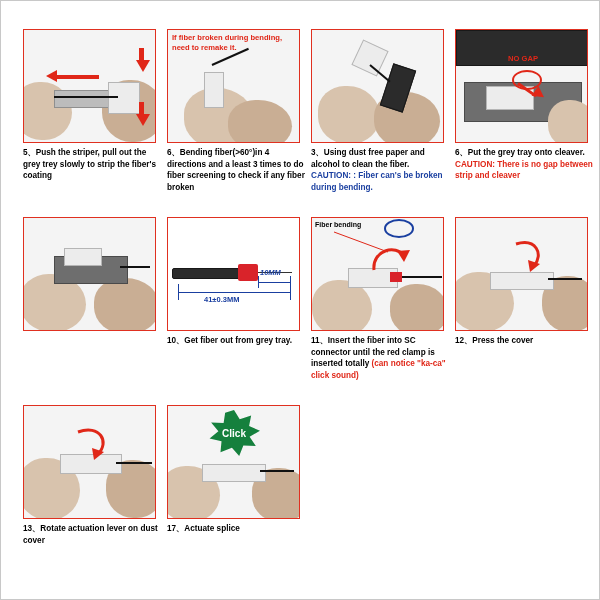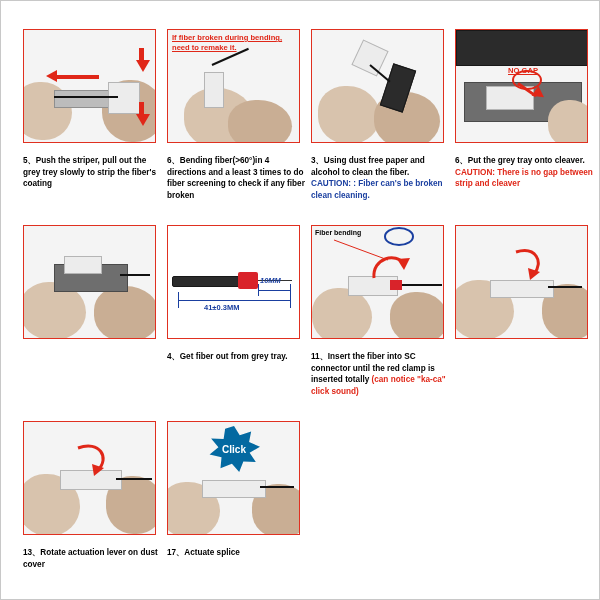--- a/index.html
+++ b/index.html
@@ -45,21 +45,21 @@
     box-sizing: border-box;
     background: #fbfbfb;
     position: relative;
     overflow: hidden;
   }
   .caption {
     font-size: 8.2px;
     line-height: 11.5px;
     color: #000000;
     font-weight: bold;
-    margin-top: 12px;
+    margin-top: 4px;
     width: 140px;
   }
   .caption .red {
     color: #e02718;
   }
   .caption .blue {
     color: #1a3fa0;
   }
   
   .photo {
@@ -107,21 +107,20 @@
     border-right: 7px solid transparent;
     border-top: 12px solid #e02718;
   }
   .bar-red { position: absolute; background: #e02718; }
   .note-red {
     position: absolute;
     color: #e02718;
     font-size: 7.6px;
     font-weight: bold;
     line-height: 9.5px;
-    text-decoration: underline;
   }
   .note-blue {
     position: absolute;
     color: #1a3fa0;
     font-size: 7.5px;
     font-weight: bold;
   }
   .note-black {
     position: absolute;
     color: #000;
@@ -143,21 +142,21 @@
     height: 1px;
     background: #1a3fa0;
   }
   .dim-tick {
     position: absolute;
     width: 1px;
     background: #1a3fa0;
   }
   .starburst {
     position: absolute;
-    background: #0369a1;
+    background: #15803d;
     color: #ffffff;
     font-weight: bold;
     font-size: 10px;
     display: flex;
     align-items: center;
     justify-content: center;
     clip-path: polygon(50% 0%, 61% 20%, 83% 12%, 79% 35%, 100% 45%,
                        80% 58%, 92% 78%, 68% 77%, 60% 100%, 46% 82%,
                        24% 92%, 26% 68%, 3% 62%, 20% 46%, 6% 27%,
                        30% 28%, 33% 6%);
@@ -213,33 +212,33 @@
             <div class="hand" style="left:6px;top:56px;width:62px;height:58px;"></div>
             <div class="hand dark" style="left:62px;top:62px;width:66px;height:56px;"></div>
             <div class="tool white" style="left:44px;top:14px;width:26px;height:26px;transform:rotate(25deg);"></div>
             <div class="tool black" style="left:74px;top:36px;width:22px;height:42px;transform:rotate(18deg);"></div>
             <div class="fiber" style="left:58px;top:34px;width:26px;transform:rotate(40deg);transform-origin:left center;"></div>
           </div>
         </div>
         <div class="caption">
           <span>3、Using dust free paper and alcohol to clean the fiber.</span>
           <br>
-          <span class="blue">CAUTION: : Fiber can's  be broken clean cleaning.</span>
+          <span class="blue">CAUTION: : Fiber can's  be broken during bending.</span>
         </div>
       </div>
 
       <div class="cell">
         <div class="panel">
           <div class="photo">
             <div class="tool black" style="left:0px;top:0px;width:133px;height:34px;"></div>
             <div class="tool dark" style="left:8px;top:52px;width:116px;height:38px;"></div>
             <div class="tool white" style="left:30px;top:56px;width:46px;height:22px;"></div>
             <div class="hand" style="left:92px;top:70px;width:48px;height:48px;"></div>
             <div class="circle-red" style="left:56px;top:40px;width:26px;height:16px;"></div>
-            <div class="note-red" style="left:52px;top:36px;">NO GAP</div>
+            <div class="note-red" style="left:52px;top:24px;">NO GAP</div>
             <div class="arrow-red ar-right" style="left:78px;top:58px;transform:rotate(35deg);"></div>
             <div class="bar-red" style="left:62px;top:52px;width:22px;height:3px;transform:rotate(35deg);transform-origin:left center;"></div>
           </div>
         </div>
         <div class="caption">
           <span>6、Put the grey  tray onto cleaver.</span>
           <br>
           <span class="red">CAUTION: There is no gap between strip and cleaver</span>
         </div>
       </div>
@@ -269,21 +268,21 @@
             <div class="dim-tick" style="left:10px;top:66px;height:16px;"></div>
             <div class="dim-tick" style="left:122px;top:66px;height:16px;"></div>
             <div class="note-blue" style="left:36px;top:77px;">41±0.3MM</div>
             <div class="dim-line" style="left:90px;top:64px;width:32px;"></div>
             <div class="dim-tick" style="left:90px;top:58px;height:12px;"></div>
             <div class="dim-tick" style="left:122px;top:58px;height:12px;"></div>
             <div class="note-blue" style="left:92px;top:50px;font-style:italic;">10MM</div>
           </div>
         </div>
         <div class="caption">
-          <span>4、Get fiber out from grey tray.</span>
+          <span>10、Get fiber out from grey tray.</span>
           <br>
         </div>
       </div>
 
       <div class="cell">
         <div class="panel">
           <div class="photo">
             <div class="note-black" style="left:3px;top:3px;">Fiber bending</div>
             <div class="circle-blue" style="left:72px;top:1px;width:26px;height:15px;"></div>
             <div class="hand" style="left:0px;top:62px;width:60px;height:56px;"></div>
@@ -312,20 +311,23 @@
             <div class="hand" style="left:-6px;top:54px;width:64px;height:60px;"></div>
             <div class="hand dark" style="left:86px;top:58px;width:56px;height:56px;"></div>
             <div class="tool white" style="left:34px;top:54px;width:62px;height:16px;"></div>
             <div class="fiber" style="left:92px;top:60px;width:34px;"></div>
             <svg style="position:absolute;left:54px;top:18px;" width="40" height="40">
               <path d="M6 8 C 26 2, 34 18, 24 30" stroke="#e02718" stroke-width="3" fill="none"></path>
               <polygon points="30,28 20,36 18,24" fill="#e02718"></polygon>
             </svg>
           </div>
         </div>
+        <div class="caption">
+          <span>12、Press  the cover</span>
+        </div>
       </div>
     </div>
 
     <div class="row" style="margin-top:24px;">
 
       <div class="cell">
         <div class="panel">
           <div class="photo">
             <div class="hand" style="left:-6px;top:52px;width:62px;height:62px;"></div>
             <div class="hand dark" style="left:82px;top:54px;width:58px;height:58px;"></div>

